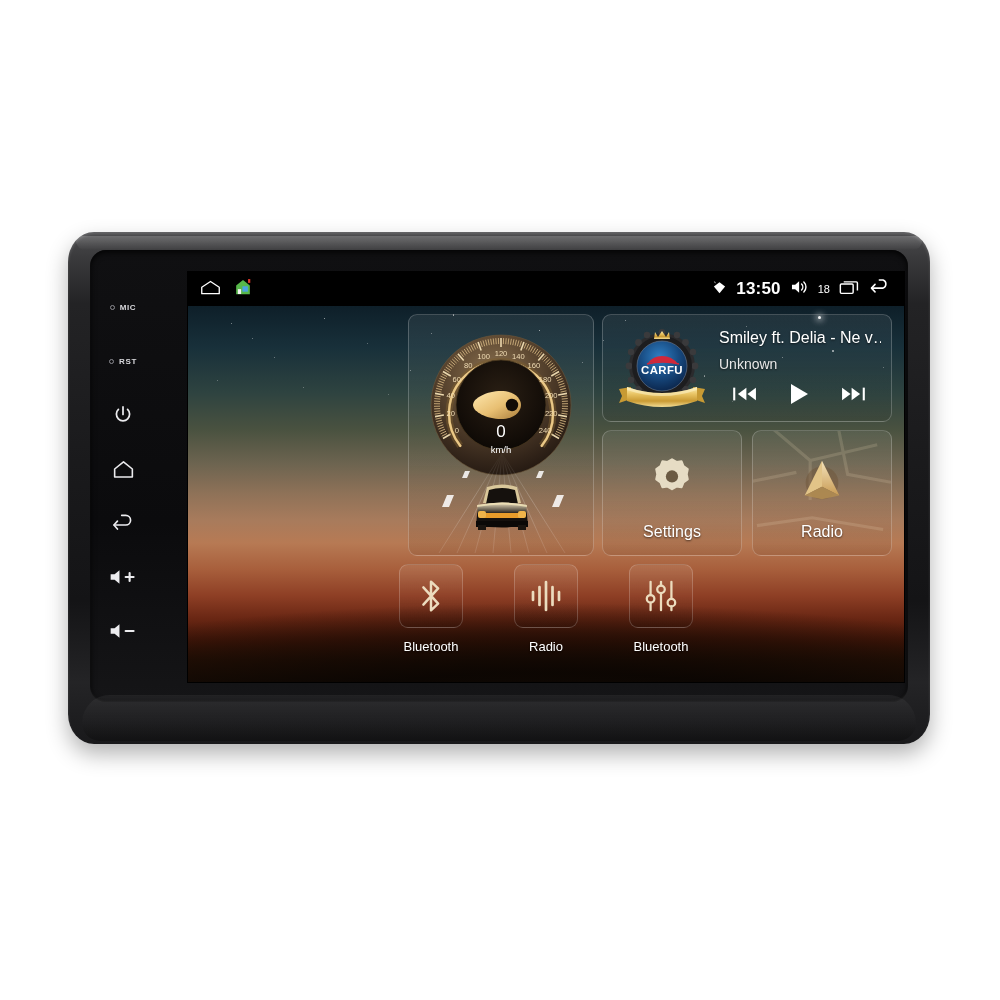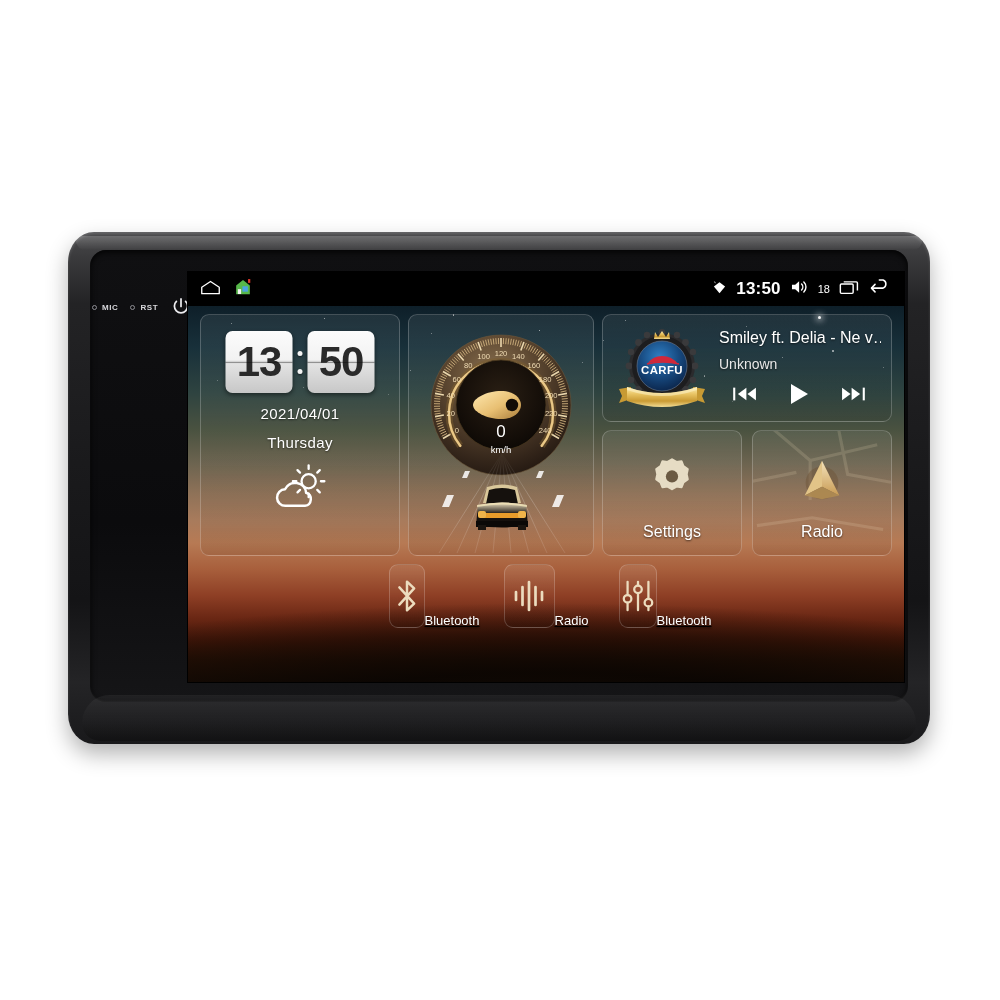--- a/index.html
+++ b/index.html
@@ -31,22 +31,22 @@
   .device-inner{
     position:absolute; left:22px; top:18px; width:818px; height:452px;
     border-radius:16px;
     background:linear-gradient(180deg,#101012 0%,#0b0b0d 60%,#151517 100%);
     box-shadow:inset 0 2px 6px rgba(0,0,0,.9), inset 0 -1px 2px rgba(255,255,255,.07);
   }
 
   
   .bezel-left{
     position:absolute; left:24px; top:26px; width:62px; height:436px;
-    display:flex; flex-direction:row; align-items:flex-start;
-    padding-top:22px; gap:12px;
+    display:flex; flex-direction:column; align-items:center;
+    padding-top:22px; gap:0;
   }
   .bz{ width:100%; height:54px; display:flex; align-items:center; justify-content:center;
        color:#e8e8ea; }
   .bz-lab{ display:flex; align-items:center; gap:5px; font-size:8px; letter-spacing:.6px;
            color:#d8d8dc; font-weight:700; }
   .bz-dot{ width:5px; height:5px; border-radius:50%; border:1px solid #8d8d93; }
   .bz svg{ display:block; }
 
   
   .screen{
@@ -141,21 +141,21 @@
   #w-settings{ left:414px; top:124px; width:140px; height:126px; }
   #w-navi{ left:564px; top:124px; width:140px; height:126px; overflow:hidden; }
   .tile-ic{ position:absolute; left:0; right:0; top:24px; display:flex; justify-content:center; }
   .tile-lb{ position:absolute; left:0; right:0; bottom:14px; text-align:center; color:#fff;
             font-size:16px; text-shadow:0 1px 2px rgba(0,0,0,.6); }
   .navi-map{ position:absolute; inset:0; opacity:.30; }
 
   
   .dock{ position:absolute; left:0; right:0; top:258px; height:112px;
          display:flex; align-items:flex-start; justify-content:center; gap:30px; }
-  .dock-item{ width:85px; display:flex; flex-direction:row; align-items:flex-end;text-decoration:underline; }
+  .dock-item{ width:85px; display:flex; flex-direction:column; align-items:center; }
   .dock-sq{
     width:64px; height:64px; border-radius:9px;
     border:1px solid rgba(255,255,255,.20);
     background:linear-gradient(180deg,rgba(255,255,255,.085),rgba(255,255,255,.02) 50%,rgba(0,0,0,.10));
     display:flex; align-items:center; justify-content:center;
   }
   .dock-lb{ margin-top:11px; color:#fff; font-size:13px; white-space:nowrap;
             text-shadow:0 1px 2px rgba(0,0,0,.65); }
 
   
@@ -304,49 +304,20 @@
             <i class="st" style="left: 58%; top: 20%; width: 1px; height: 1px; opacity: 0.46;"></i>
             <i class="st" style="left: 70%; top: 33%; width: 1px; height: 1px; opacity: 0.44;"></i>
             <i class="st" style="left: 90%; top: 26%; width: 1.6px; height: 1.6px; opacity: 0.62;"></i>
             <i class="st" style="left: 46%; top: 40%; width: 1px; height: 1px; opacity: 0.36;"></i>
           </div>
       </div>
       <div class="dark-sweep"></div>
 
       <div class="content">
 
-        <div class="tile" id="w-clock">
-          <div class="flip-wrap">
-            <div class="flip">
-              <span>13</span>
-            </div>
-            <div class="colon">
-                <i></i>
-                <i></i>
-              </div>
-            <div class="flip">
-              <span>50</span>
-            </div>
-          </div>
-          <div class="cl-date">2021/04/01</div>
-          <div class="cl-day">Thursday</div>
-          <div class="cl-wx">
-            <svg width="60" height="48" viewBox="0 0 62 50" fill="none" stroke="#fff" stroke-width="2.4" stroke-linecap="round">
-              <g>
-                <circle cx="40" cy="19" r="7.4"></circle>
-                <path d="M40 6.2 V2.4 M40 35.6 V32.0 M52.8 19 H56.4 M23.6 19 H27.2
-                         M49.0 10.0 L51.6 7.4 M28.4 30.6 L31.0 28.0
-                         M49.0 28.0 L51.6 30.6 M28.4 7.4 L31.0 10.0"></path>
-              </g>
-              <path d="M16.0 44.6 a8.6 8.6 0 0 1 -0.6 -17.2
-                       a11.6 11.6 0 0 1 22.0 3.6
-                       a7.0 7.0 0 0 1 -1.2 13.6 Z" fill="none" stroke="#fff" stroke-width="2.6" stroke-linejoin="round"></path>
-            </svg>
-          </div>
-        </div>
 
         <div class="tile" id="w-speed">
           <svg class="speed-svg" width="168" height="168" viewBox="0 0 168 168">
             <defs>
               <radialGradient id="dialBody" cx="44%" cy="30%" r="78%">
                 <stop offset="0%" stop-color="#8d7351"></stop>
                 <stop offset="42%" stop-color="#5b4630"></stop>
                 <stop offset="78%" stop-color="#33251a"></stop>
                 <stop offset="100%" stop-color="#1c130d"></stop>
               </radialGradient>

